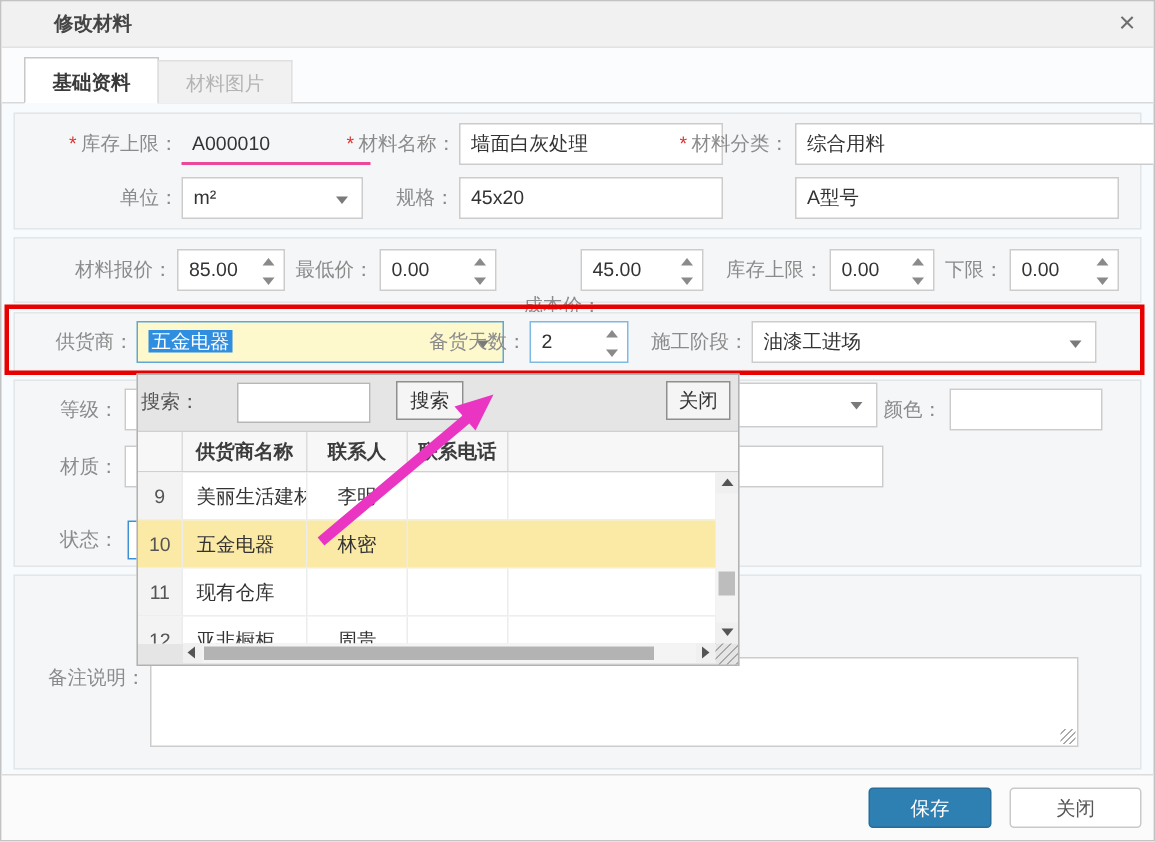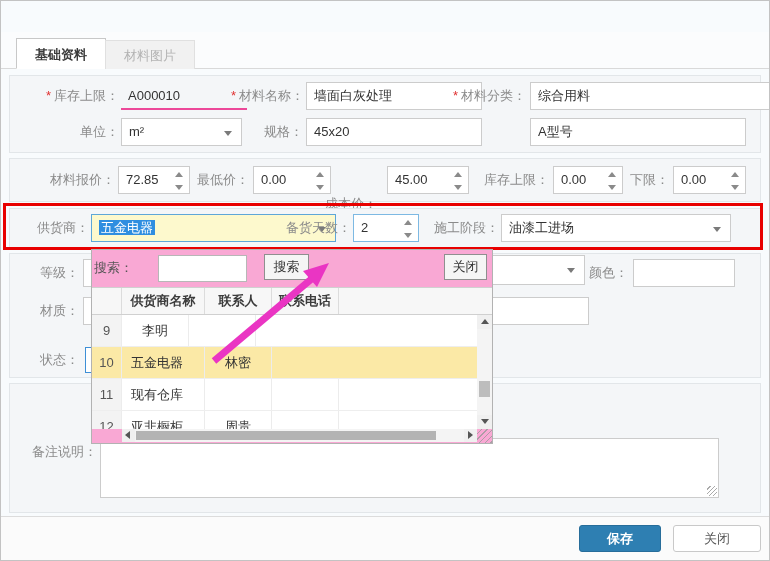--- a/index.html
+++ b/index.html
@@ -29,21 +29,21 @@
   .spin .up{position:absolute;top:1px;left:1px;width:0;height:0;border-left:4px solid transparent;border-right:4px solid transparent;border-bottom:5px solid #8a8a8a;}
   .spin .dn{position:absolute;bottom:1px;left:1px;width:0;height:0;border-left:4px solid transparent;border-right:4px solid transparent;border-top:5px solid #8a8a8a;}
   
   .combo-supplier{background:var(--c-supplier_field_bg,#fdf9cd);border:1px solid #5ea7d8;}
   .sel-text{background:var(--c-selection,#2f8ee0);color:#fff;padding:0 2px;}
   .blue-border{border:1px solid #7db9e3;}
   
   .red-box{position:absolute;left:2px;top:202px;width:760px;height:47px;border:3px solid var(--c-annotation_red,#e80000);
            box-sizing:border-box;pointer-events:none;z-index:6;}
   
-  .popup{position:absolute;left:90px;top:248px;width:402px;height:195px;background:#f9a8d4;border:1px solid #b2b2b2;
+  .popup{position:absolute;left:90px;top:248px;width:402px;height:195px;background:#e5e5e5;border:1px solid #b2b2b2;
          box-sizing:border-box;z-index:10;}
   .pop-btn{position:absolute;height:26px;line-height:24px;background:#f5f5f5;border:1px solid #8f8f8f;
            box-sizing:border-box;text-align:center;color:#333;cursor:pointer;}
   .grid-head{display:flex;position:absolute;left:0;top:37px;width:400px;height:28px;background:#f7f7f7;
              border-top:1px solid #d0d0d0;border-bottom:1px solid #d0d0d0;box-sizing:border-box;font-weight:600;color:#3c3c3c;}
   .grid-row{display:flex;position:absolute;left:0;width:385px;height:32px;border-bottom:1px solid #eee;background:#fff;box-sizing:border-box;cursor:pointer;}
   .grid-row.selected{background:var(--c-highlight_row,#fbe9a6);}
   .gc{box-sizing:border-box;border-right:1px solid #ececec;line-height:31px;overflow:hidden;white-space:nowrap;}
   .gc.num{width:30px;text-align:center;background:#f3f3f3;color:#555;}
   .grid-row.selected .gc.num{background:var(--c-highlight_row,#fbe9a6);}
@@ -69,28 +69,32 @@
   .textarea{position:absolute;left:99px;top:437px;width:619px;height:60px;background:#fff;border:1px solid #ccc;box-sizing:border-box;}
   .ta-grip{position:absolute;right:1px;bottom:1px;width:10px;height:10px;
      background:repeating-linear-gradient(135deg,transparent 0 2px,#aaa 2px 3px);}
   
   .anno-arrow{position:absolute;left:190px;top:248px;width:160px;height:130px;z-index:20;pointer-events:none;}
   .anno-arrow line{stroke:var(--c-annotation_arrow,#ea35c3);stroke-width:7;}
   .anno-arrow polygon{fill:var(--c-annotation_arrow,#ea35c3);}
   
   .footer{position:absolute;left:0;right:0;bottom:0;height:43px;background:#fbfbfb;border-top:1px solid #dcdcdc;}
   .btn{position:absolute;top:8px;height:27px;line-height:25px;text-align:center;box-sizing:border-box;cursor:pointer;border-radius:3px;}
-  .btn-save{left:578px;width:82px;background:var(--c-save_button,#2e7fb2);border:1px solid #276d9a;color:#fff;font-weight:bold;}
+  .btn-save{left:578px;width:82px;background:var(--c-save_button,#2e7fb2);border:1px solid #276d9a;color:#fff;font-weight:normal;}
   .btn-close{left:672px;width:88px;background:#fff;border:1px solid #c9c9c9;color:#555;}
 </style>
 </head>
 <body>
 
 <div class="dialog">
 
+  <div class="titlebar">
+    <span class="title">修改材料</span>
+    <span class="close-x">×</span>
+  </div>
 
   <div class="tabstrip">
     <div class="tab active">基础资料</div>
     <div class="tab inactive">材料图片</div>
   </div>
 
   <div class="panel" style="top:74px;height:78px;"></div>
   <div class="lbl" style="left:18px;width:100px;top:81px;"><span class="req">*</span><span>库存上限：</span></div>
   <div class="inp underline" style="left:120px;width:126px;top:81px;">A000010</div>
   <div class="lbl" style="left:230px;width:72px;top:81px;"><span class="req">*</span><span>材料名称：</span></div>
@@ -99,30 +103,30 @@
   <div class="inp" style="left:529px;width:258px;top:81px;"><span>综合用料</span><span class="arr"></span></div>
 
   <div class="lbl" style="left:18px;width:100px;top:117px;">单位：</div>
   <div class="inp" style="left:120px;width:121px;top:117px;"><span>m²</span><span class="arr"></span></div>
   <div class="lbl" style="left:230px;width:72px;top:117px;">规格：</div>
   <div class="inp" style="left:305px;width:176px;top:117px;">45x20</div>
   <div class="inp" style="left:529px;width:216px;top:117px;">A型号</div>
 
   <div class="panel" style="top:157px;height:44px;"></div>
   <div class="lbl" style="left:18px;width:96px;top:165px;">材料报价：</div>
-  <div class="inp" style="left:117px;width:72px;top:165px;"><span>72.85</span><span class="spin">
+  <div class="inp" style="left:117px;width:72px;top:165px;"><span>85.00</span><span class="spin">
         <span class="up"></span>
         <span class="dn"></span>
       </span></div>
   <div class="lbl" style="left:180px;width:68px;top:165px;">最低价：</div>
   <div class="inp" style="left:252px;width:78px;top:165px;"><span>0.00</span><span class="spin">
         <span class="up"></span>
         <span class="dn"></span>
       </span></div>
-  <div class="lbl" style="left:309px;width:67px;top:165px;margin-top:24px;">成本价：</div>
+  <div class="lbl" style="left:333px;width:67px;top:165px;margin-top:24px;">成本价：</div>
   <div class="inp" style="left:386px;width:82px;top:165px;"><span>45.00</span><span class="spin">
         <span class="up"></span>
         <span class="dn"></span>
       </span></div>
   <div class="lbl" style="left:455px;width:93px;top:165px;">库存上限：</div>
   <div class="inp" style="left:552px;width:70px;top:165px;"><span>0.00</span><span class="spin">
         <span class="up"></span>
         <span class="dn"></span>
       </span></div>
   <div class="lbl" style="left:605px;width:63px;top:165px;">下限：</div>
@@ -170,20 +174,21 @@
 
     <div class="grid-head">
       <div class="gc num"></div>
       <div class="gc name">供货商名称</div>
       <div class="gc contact">联系人</div>
       <div class="gc phone" style="text-align:center;">联系电话</div>
     </div>
 
     <div class="grid-row" style="top:65px;">
       <div class="gc num">9</div>
+      <div class="gc name">美丽生活建材</div>
       <div class="gc contact">李明</div>
       <div class="gc phone"></div>
       <div class="gc addr"></div>
     </div>
     <div class="grid-row selected" style="top:97px;align-items:center;">
       <div class="gc num">10</div>
       <div class="gc name">五金电器</div>
       <div class="gc contact">林密</div>
       <div class="gc phone"></div>
       <div class="gc addr"></div>

